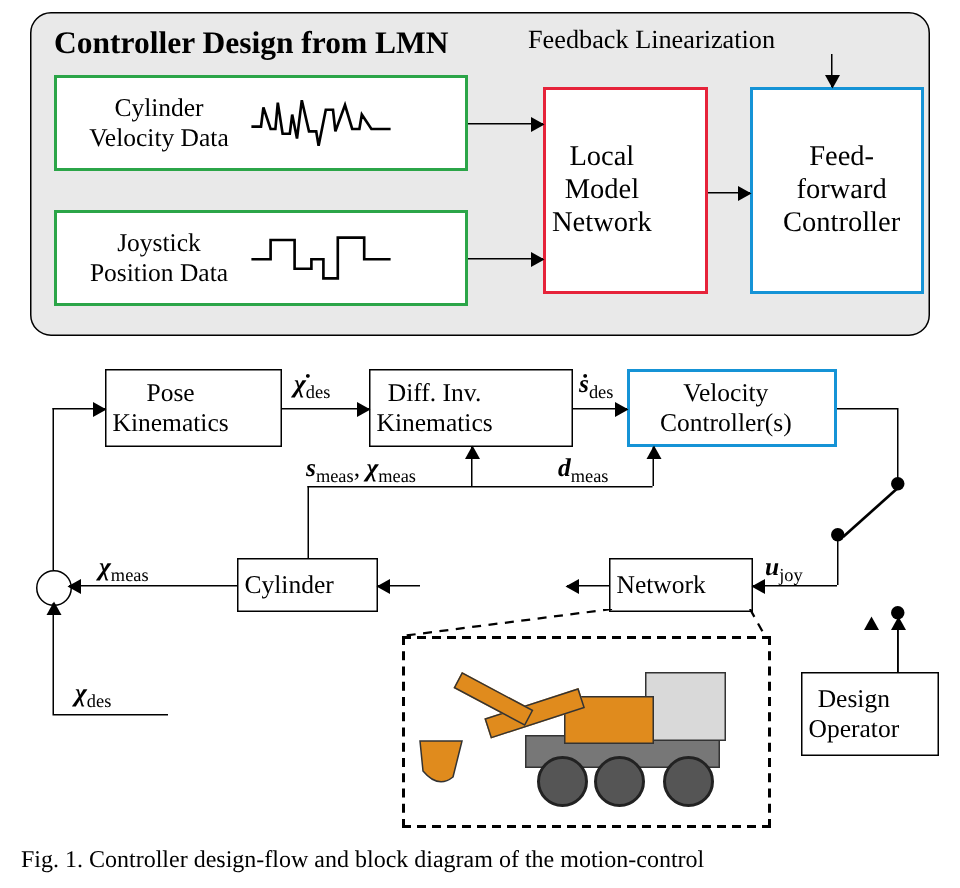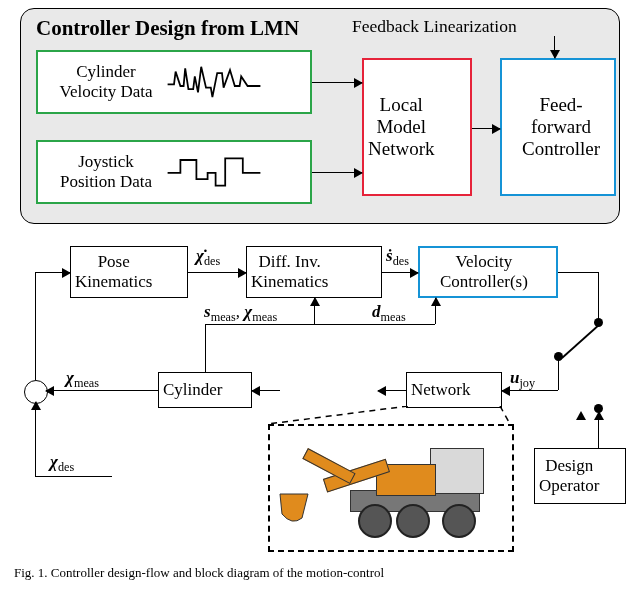--- a/index.html
+++ b/index.html
@@ -1,17 +1,17 @@
 <!DOCTYPE html>
 <html><head>
 <meta charset="utf-8">
 <style>
 body { margin: 0; font-family: "Times New Roman", serif; font-size: 17px; background: #fff; width: 640px; }
 .diagram { position: relative; width: 640px; height: 555px; }
-.caption { padding: 10px 32px 0 14px; font-size: 13px; }
+.caption { padding: 10px 32px 0 14px; font-size: 16px; }
 
 
 .box { position: absolute; background: #fff; border: 1.5px solid #000; display: flex; align-items: center; text-align: center; padding: 2px 4px; box-sizing: border-box; line-height: 1.15; }
 
 
 .lmn-bg { position: absolute; background: #e9e9e9; border: 1.5px solid #000; border-radius: 14px; }
 .greenbox { border: 2px solid #2ba548; }
 .redbox { border: 2px solid #e6233a; }
 .bluebox { border: 2px solid #1593d6; padding-left: 20px; }
 

